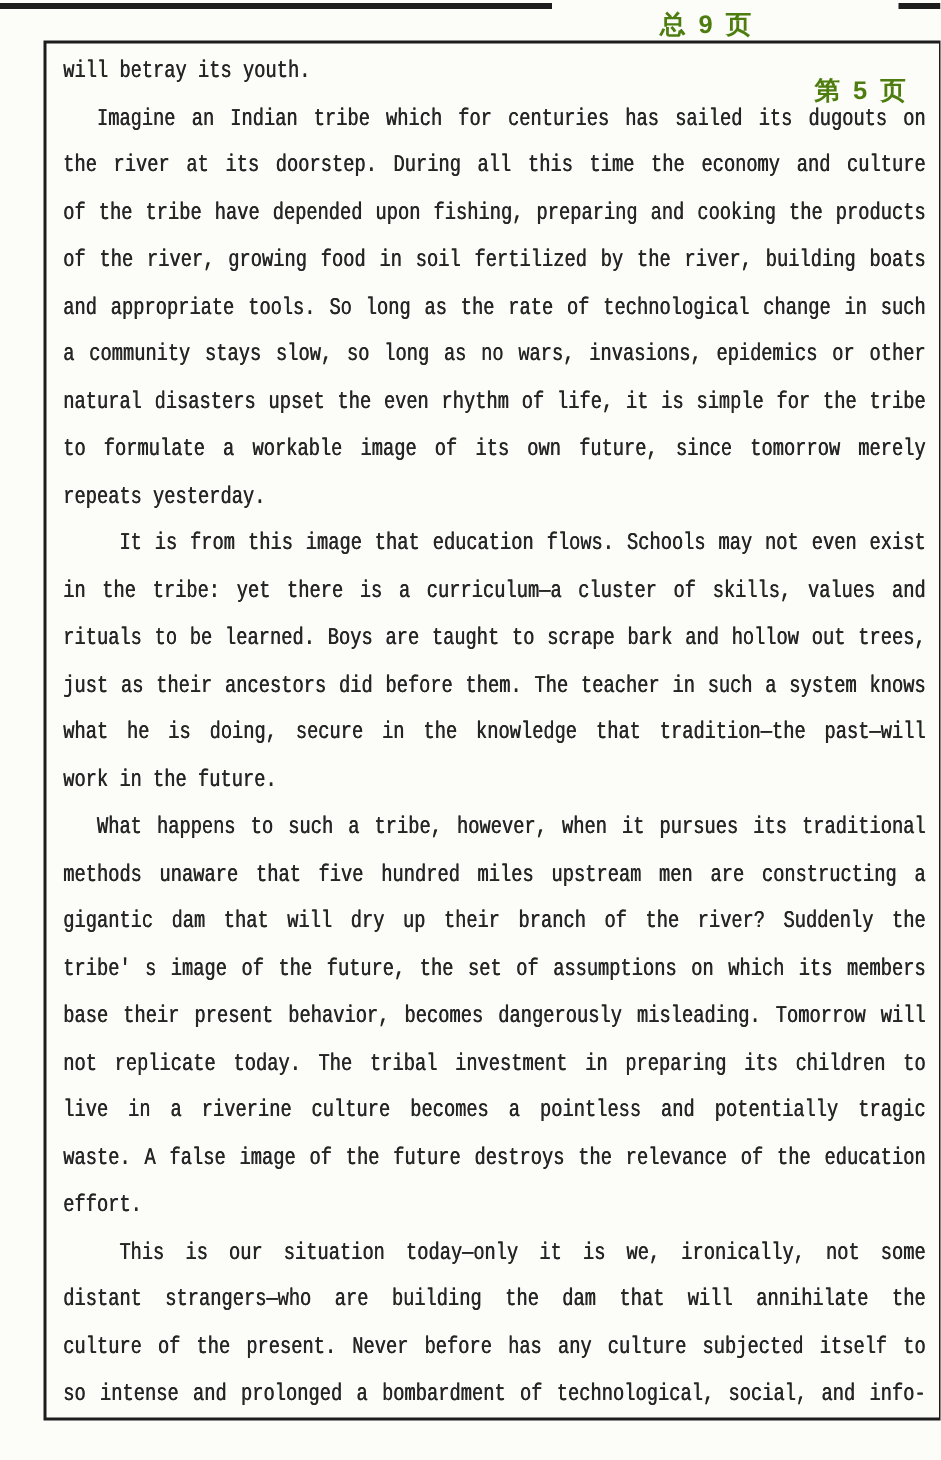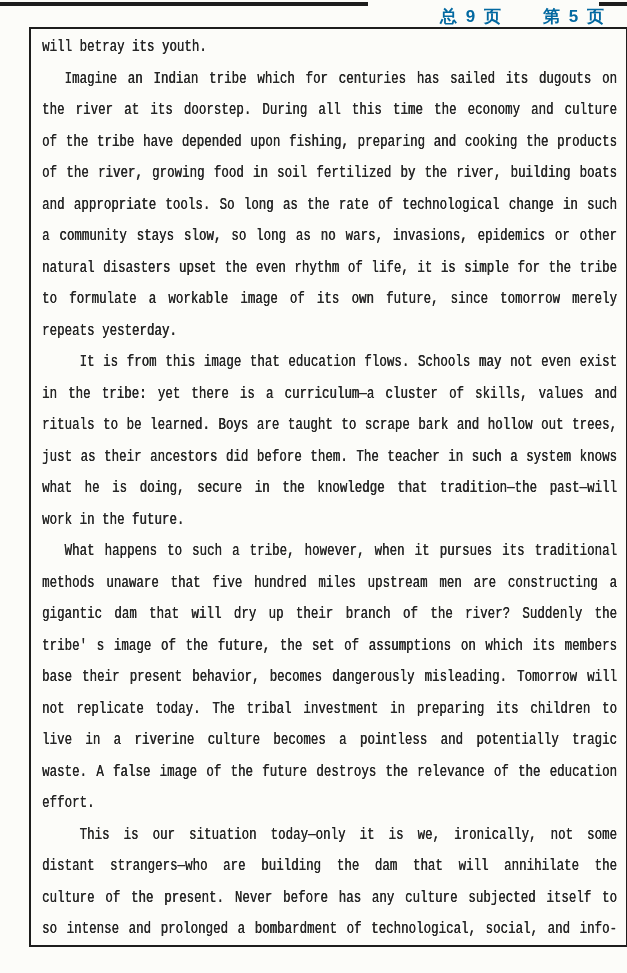--- a/index.html
+++ b/index.html
@@ -25,25 +25,25 @@
   }
   .top-rule-stub {
     position: absolute; top: 2px; left: 599px;
     width: 28px; height: 4px;
     background: var(--border);
   }
 
   .page-header {
     position: absolute; top: 3px; left: 0; width: 100%; height: 24px;
     font-family: "Liberation Sans", "DejaVu Sans", sans-serif;
-    font-weight: bold; font-size: 17px; color: #0369a1;
+    font-weight: bold; font-size: 17px; color: #4d7c0f;
   }
   .hdr { position: absolute; top: 2px; letter-spacing: 2px; white-space: pre; }
   .hdr-total { left: 440px; }
-  .hdr-page  { left: 543px; }
+  .hdr-page  { left: 543px; margin-top: 44px; }
 
   
   .passage-box {
     position: absolute; top: 27px; left: 29px;
     width: 599px; height: 920px;
     border: 2px solid var(--border);
     padding: 3px 9px 0 11px;
     overflow: hidden;
   }
   .passage { width: 100%; }

